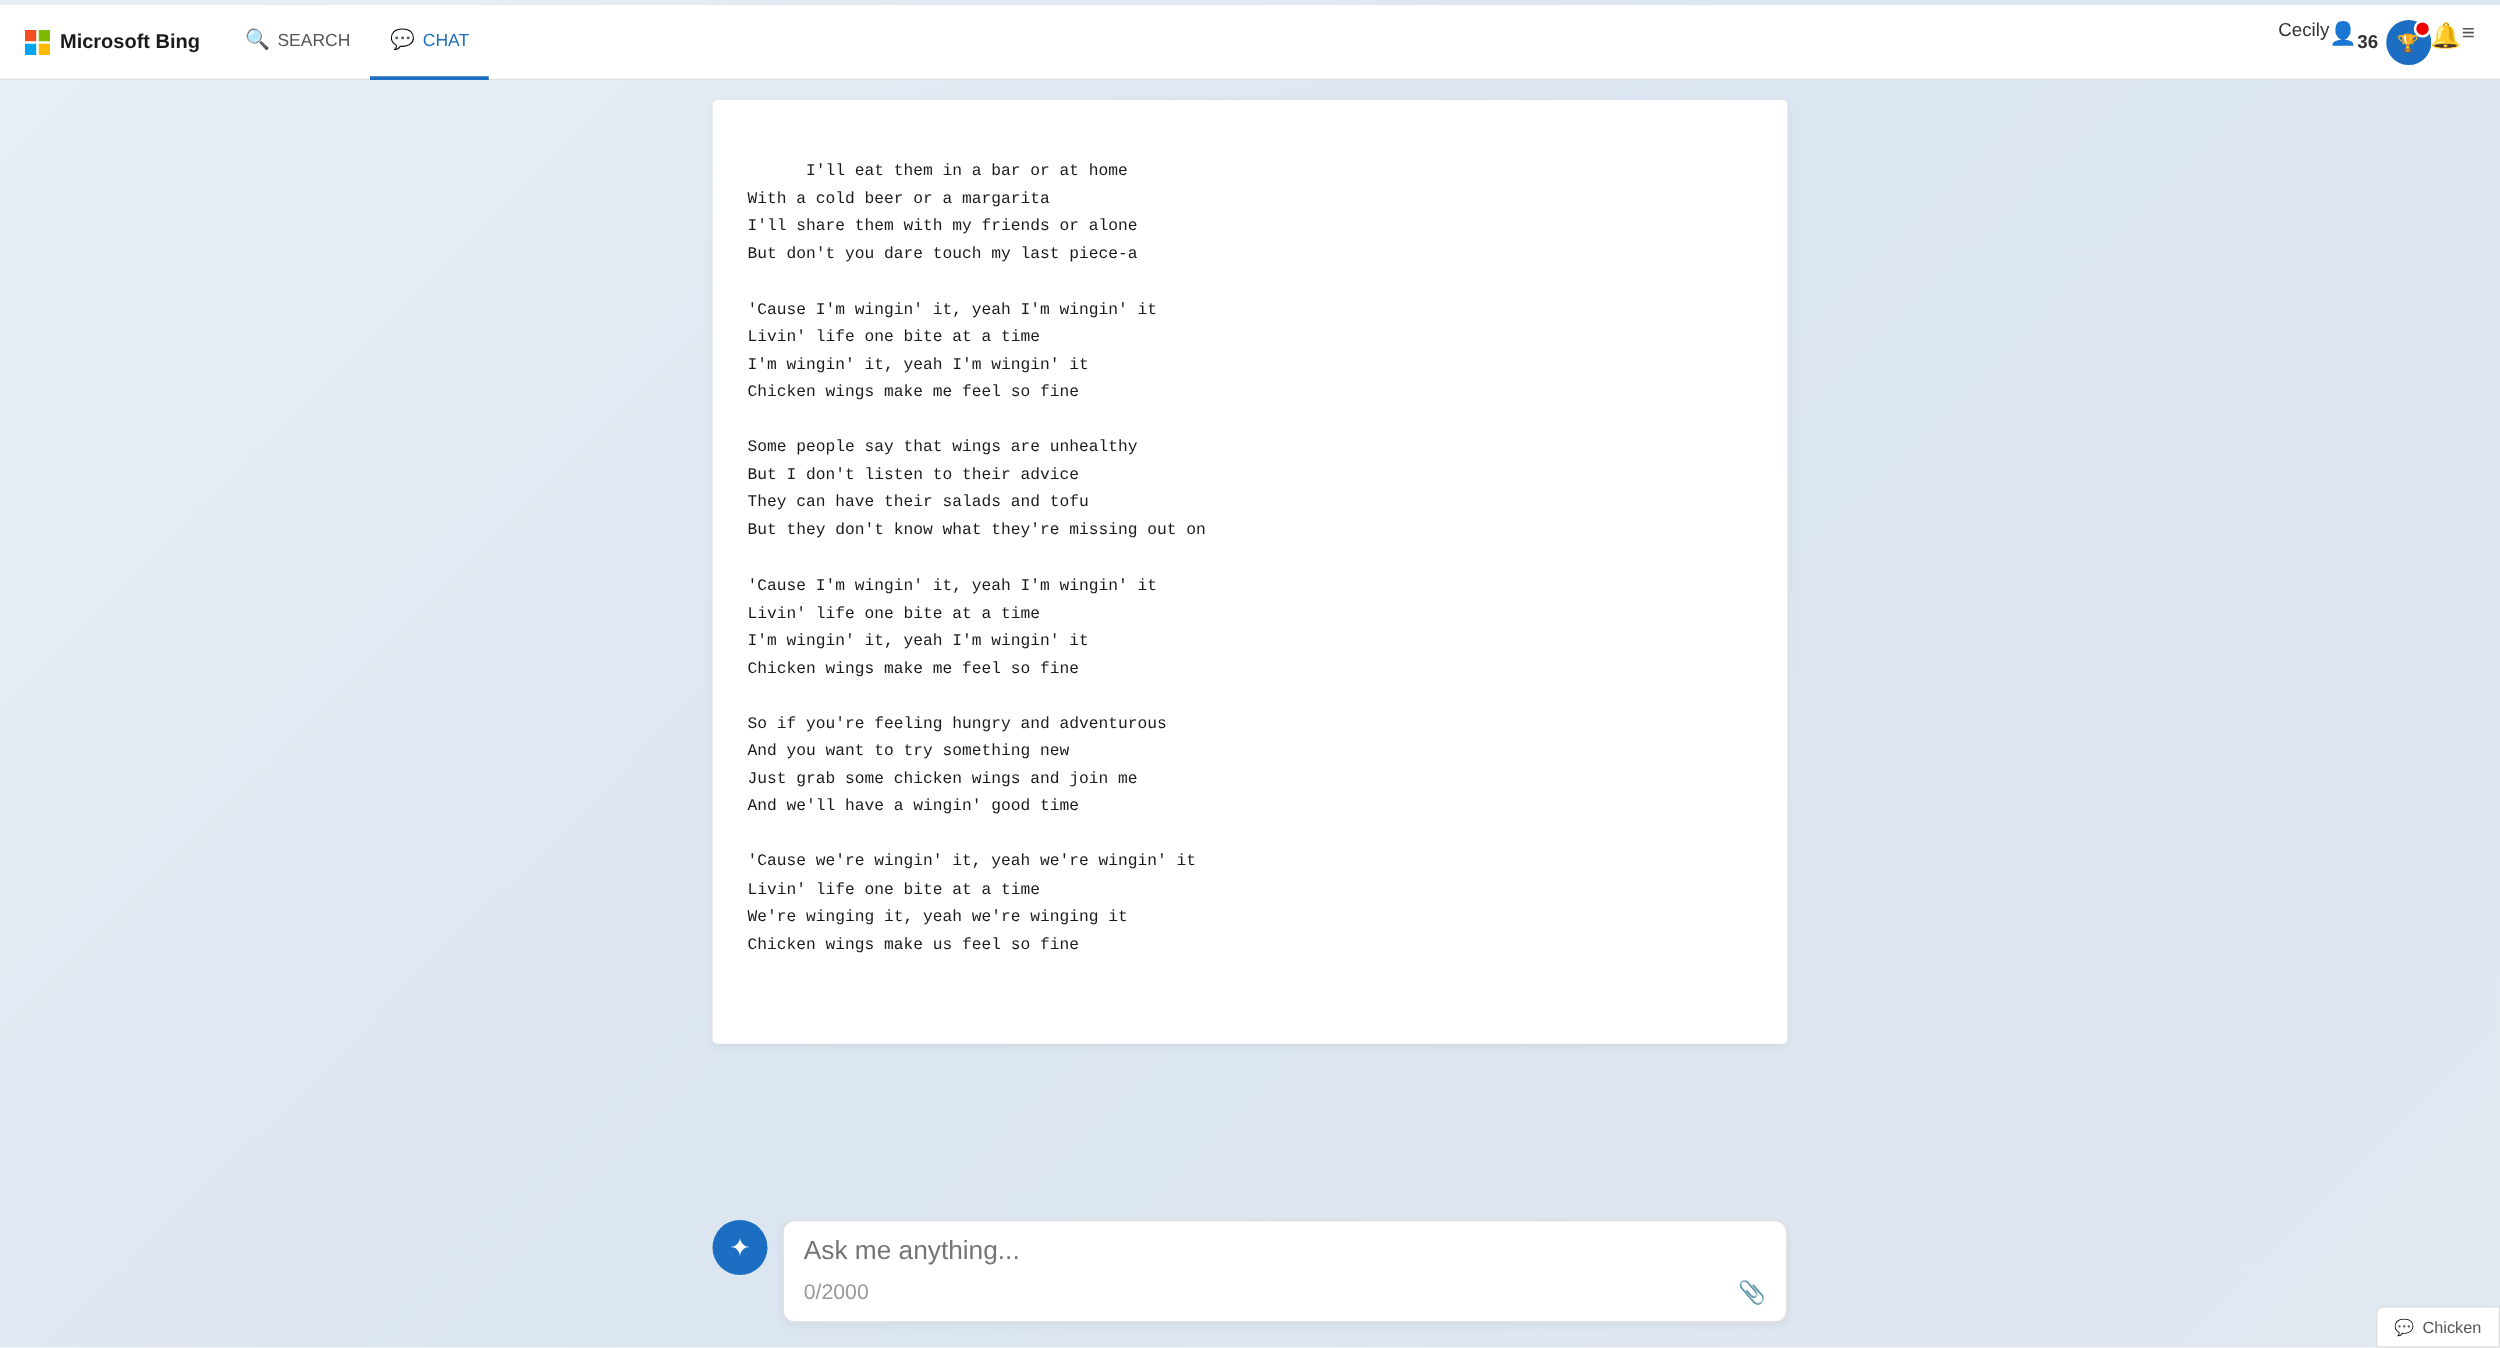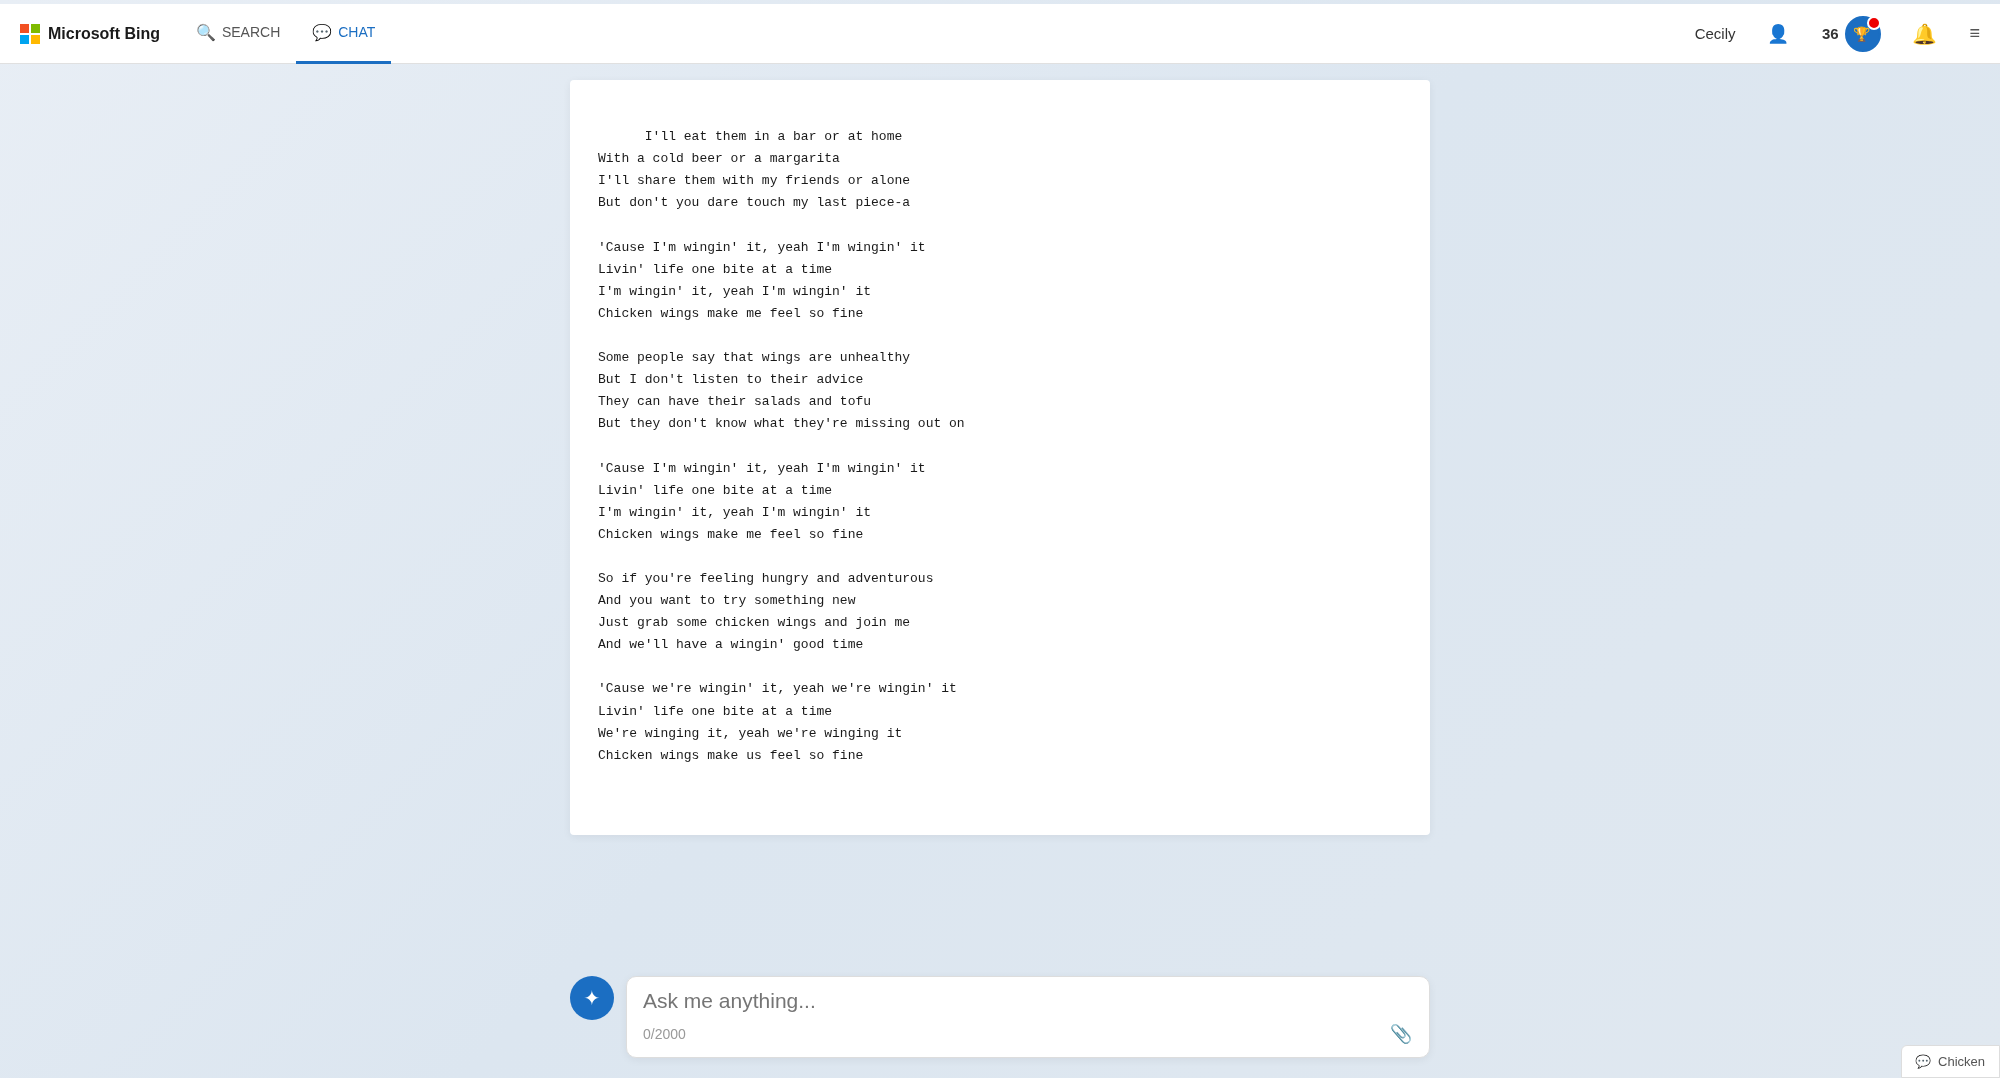--- a/index.html
+++ b/index.html
@@ -67,22 +67,22 @@
     .nav-item.active {
       color: #1b6ec2;
       border-bottom-color: #1b6ec2;
     }
     .nav-icon {
       font-size: 16px;
     }
     .header-right {
       margin-left: auto;
       display: flex;
-      align-items: center;
-      gap: 32px;
+      align-items: flex-start;
+      gap: 0;
     }
     .user-name {
       font-size: 15px;
       color: #333;
     }
     .user-icon {
       color: #666;
       font-size: 18px;
     }
     .score-badge {
@@ -232,21 +232,21 @@
       color: #999;
       background: transparent;
     }
     .input-footer {
       display: flex;
       align-items: center;
       justify-content: space-between;
       margin-top: 10px;
     }
     .char-count {
-      font-size: 14px;
+      font-size: 17px;
       color: #999;
     }
     .input-icon {
       color: #999;
       font-size: 18px;
       cursor: pointer;
     }
 
     
     .feedback-btn {

